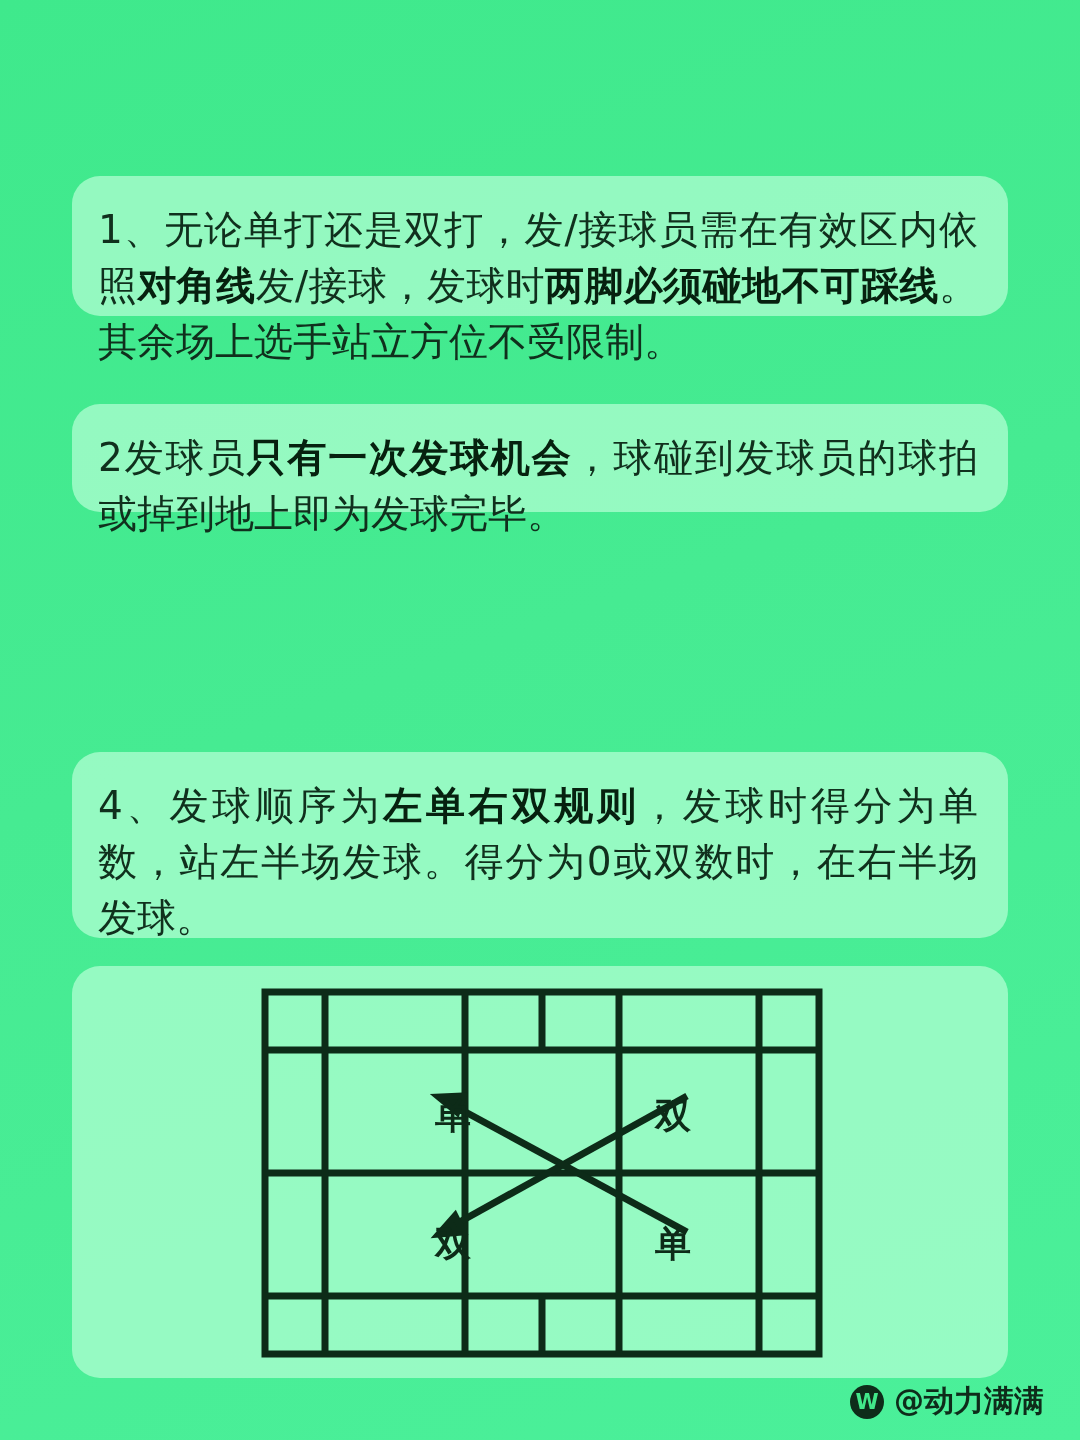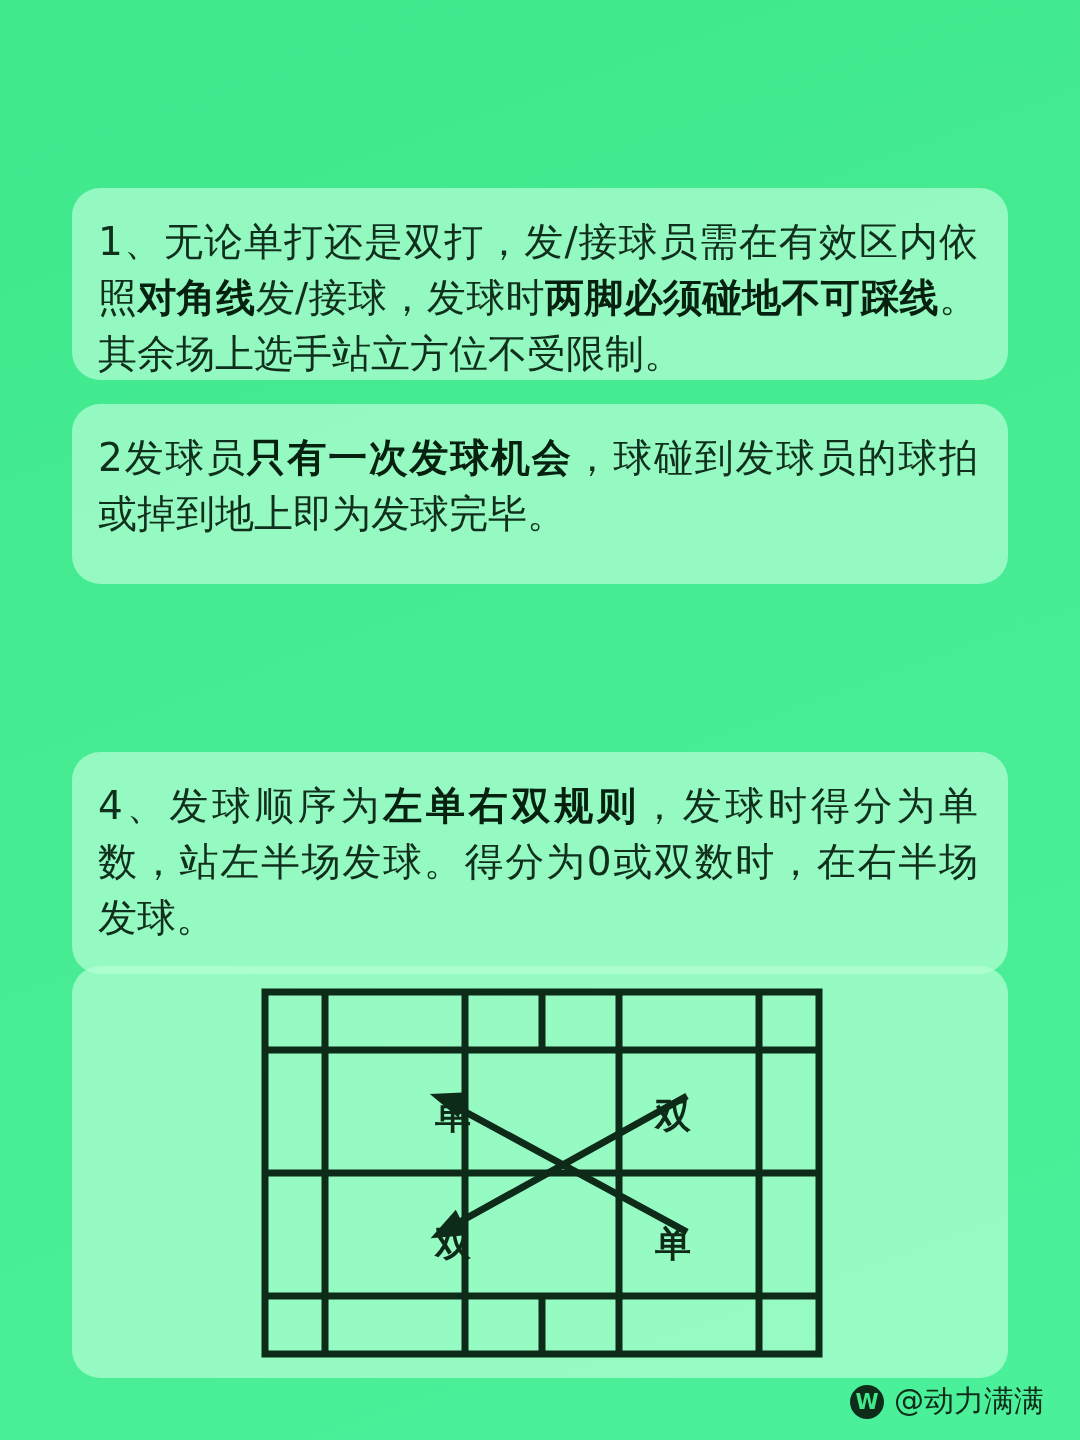--- a/index.html
+++ b/index.html
@@ -46,24 +46,24 @@
     line-height: 1.43;
     color: #10301d;
     font-family: "DejaVu Sans", "Liberation Sans", sans-serif;
     letter-spacing: 0px;
     text-align: justify;
   }
   .rule-text b {
     font-weight: 800;
     color: #06210f;
   }
-  #card1 { top: 188px; height: 192px; }
-  #card2 { top: 404px; height: 180px; }
+  #card1 { top: 176px; height: 140px; }
+  #card2 { top: 404px; height: 108px; }
   #card3 { top: 580px; height: 140px; }
-  #card4 { top: 752px; height: 222px; }
+  #card4 { top: 752px; height: 186px; }
 
   #diagram-card {
     position: absolute;
     left: 72px;
     top: 966px;
     width: 936px;
     height: 412px;
     background: rgba(180, 255, 212, 0.72);
     border-radius: 28px;
   }
@@ -103,21 +103,21 @@
     color: #42e88a;
     display: flex;
     align-items: center;
     justify-content: center;
     font-size: 21px;
     font-weight: 700;
     font-family: "DejaVu Sans", "Liberation Sans", sans-serif;
   }
   .footer-text {
     font-size: 30px;
-    font-weight: 400;
+    font-weight: 700;
     color: #0e2c1a;
     font-family: "DejaVu Sans", "Liberation Sans", sans-serif;
   }
 </style>
 </head>
 <body>
 
 <div class="page">
 
 

